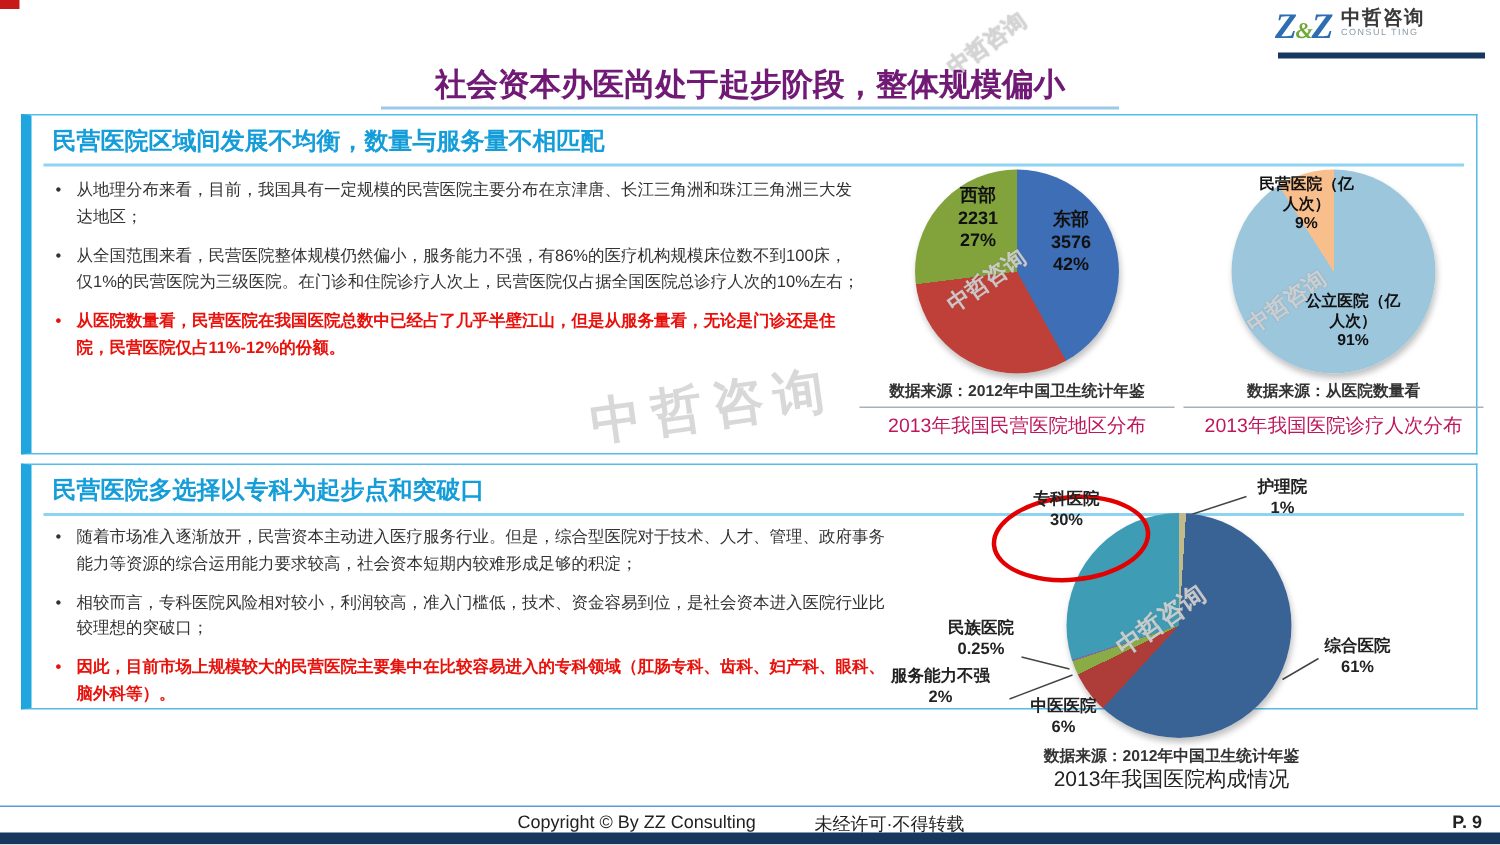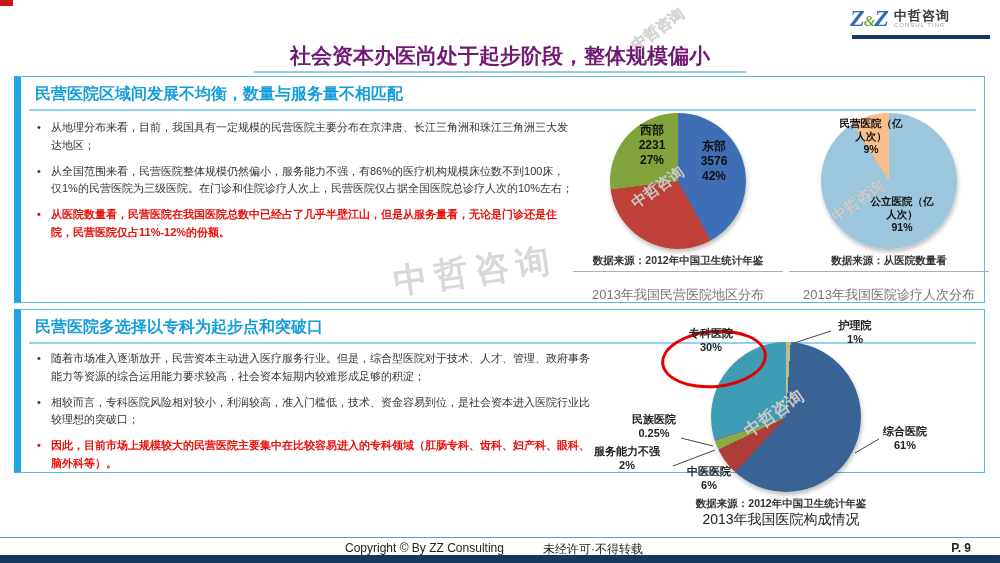--- a/index.html
+++ b/index.html
@@ -2,21 +2,21 @@
 <html><head>
 <meta charset="utf-8">
 <style>
   html,body{margin:0;padding:0;background:#e9e9e9;}
   .page{position:relative;width:1000px;height:563px;background:#fff;overflow:hidden;
         font-family:"Liberation Sans","DejaVu Sans",sans-serif;color:#333;}
   
   .corner-mark{position:absolute;left:0;top:0;width:13px;height:6px;background:#c61a1a;}
   
   .logo{position:absolute;right:12px;top:5px;width:138px;}
-  .logo-row{display:flex;align-items:center;gap:6px;}
+  .logo-row{display:flex;align-items:flex-start;gap:6px;}
   .logo-mark{font-family:"Liberation Serif","DejaVu Serif",serif;font-weight:bold;font-style:italic;
              font-size:24px;color:#2d6db0;letter-spacing:-1px;}
   .logo-mark .amp{color:#6fa837;font-size:15px;}
   .logo-texts{line-height:1.05;}
   .logo-name{font-size:13px;font-weight:bold;color:#3a3a3a;letter-spacing:1px;}
   .logo-sub{font-size:6px;color:#8a9aa8;letter-spacing:1px;}
   .logo-rule{position:absolute;right:10px;top:35px;width:138px;height:4px;background:#17375e;}
   
   .slide-title{position:absolute;left:0;top:42px;width:100%;text-align:center;
                font-size:21px;font-weight:bold;color:#701a75;}
@@ -41,40 +41,40 @@
   .chart1{left:552px;width:210px;}
   .chart2{left:768px;width:200px;}
   .pie{border-radius:50%;margin:0 auto;position:relative;box-shadow:1px 3px 4px rgba(0,0,0,.25);}
   .pie1{width:136px;height:136px;}
   .pie2{width:136px;height:136px;}
   .pie-label{position:absolute;font-size:12px;font-weight:bold;color:#111;
              line-height:1.25;text-align:center;}
   .pie2 .pie-label{font-size:10.5px;}
   .src{margin-top:5px;font-size:10.5px;font-weight:bold;color:#333;
        border-bottom:1px solid #a8b0b8;padding-bottom:3px;}
-  .cap{margin-top:14px;font-size:13px;color:#737373;}
+  .cap{margin-top:3px;font-size:13px;color:#be185d;}
   
   .chart3-area{position:absolute;left:558px;top:8px;width:404px;height:214px;}
   .pie3{position:absolute;left:132px;top:24px;width:150px;height:150px;border-radius:50%;
         box-shadow:1px 3px 4px rgba(0,0,0,.25);}
   .leader-lines{position:absolute;left:0;top:0;width:404px;height:214px;}
   .p3-label{position:absolute;font-size:11px;font-weight:bold;color:#222;
             line-height:1.3;text-align:center;}
   .highlight-circle{position:absolute;left:82px;top:12px;width:100px;height:52px;
                     border:3px solid #e30000;border-radius:50%;transform:rotate(-5deg);}
   .chart3-src{position:absolute;left:57px;top:179px;width:290px;font-size:10.5px;
               font-weight:bold;color:#333;text-align:center;}
   .chart3-cap{position:absolute;left:57px;top:193px;width:290px;font-size:14px;
               color:#222;text-align:center;}
   
   .footer-rule{position:absolute;left:0;top:537px;width:100%;height:1px;background:#5b9bd5;}
   .footer-text{position:absolute;top:541px;font-size:12px;color:#222;}
   .f-copy{left:345px;}
   .f-notice{left:543px;}
-  .f-page{right:29px;font-weight:bold;}
+  .f-page{right:12px;font-weight:bold;}
   .bottom-bar{position:absolute;left:0;bottom:0;width:100%;height:8px;background:#17375e;}
   
   .wm{position:absolute;color:rgba(185,185,185,.6);font-weight:bold;pointer-events:none;
       white-space:nowrap;}
   .wm-small{font-size:15px;transform:rotate(-35deg);color:rgba(215,215,215,.85);
             text-shadow:0 0 1px rgba(120,120,120,.5);}
   .wm-big{left:393px;top:248px;font-size:34px;letter-spacing:7px;transform:rotate(-8deg);
           color:rgba(178,178,178,.5);}
 </style>
 </head>

